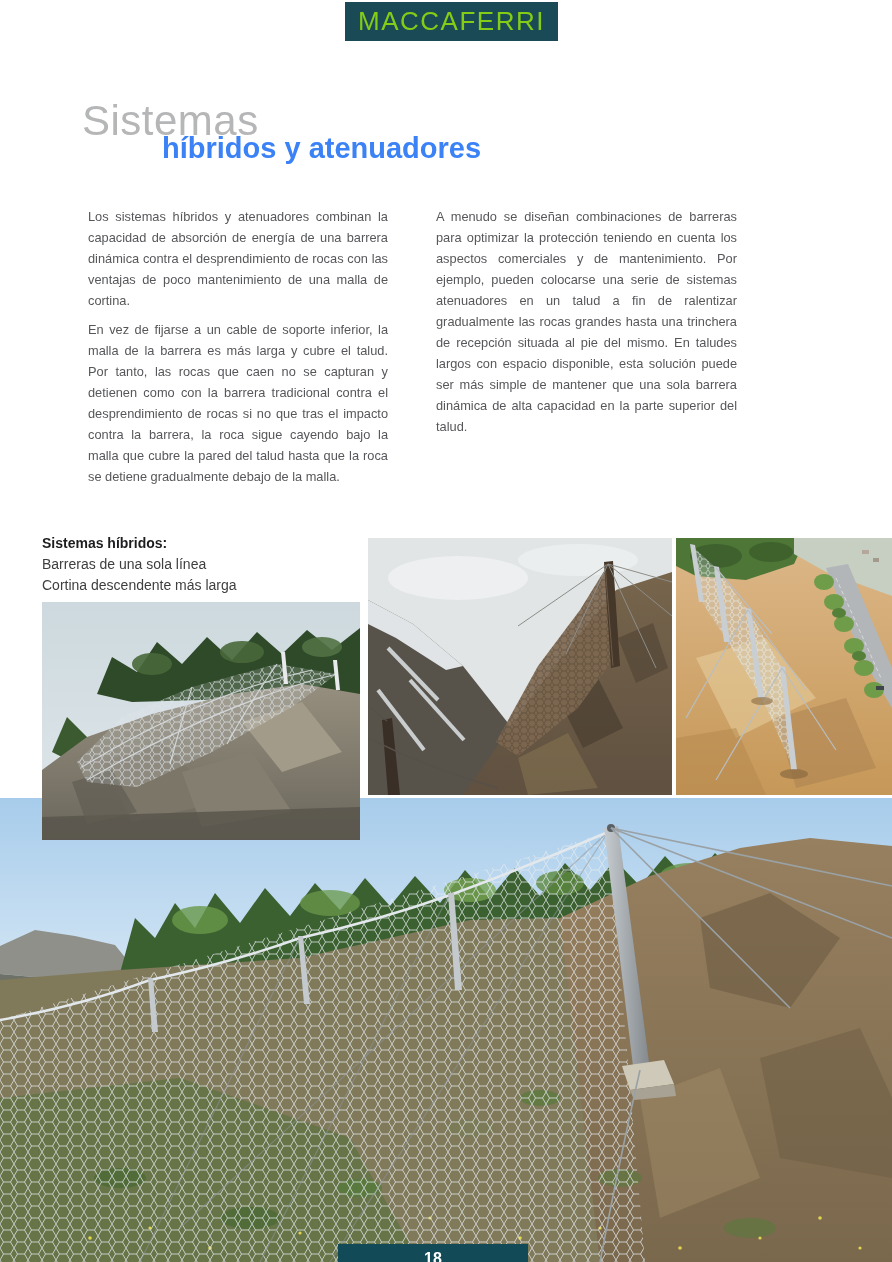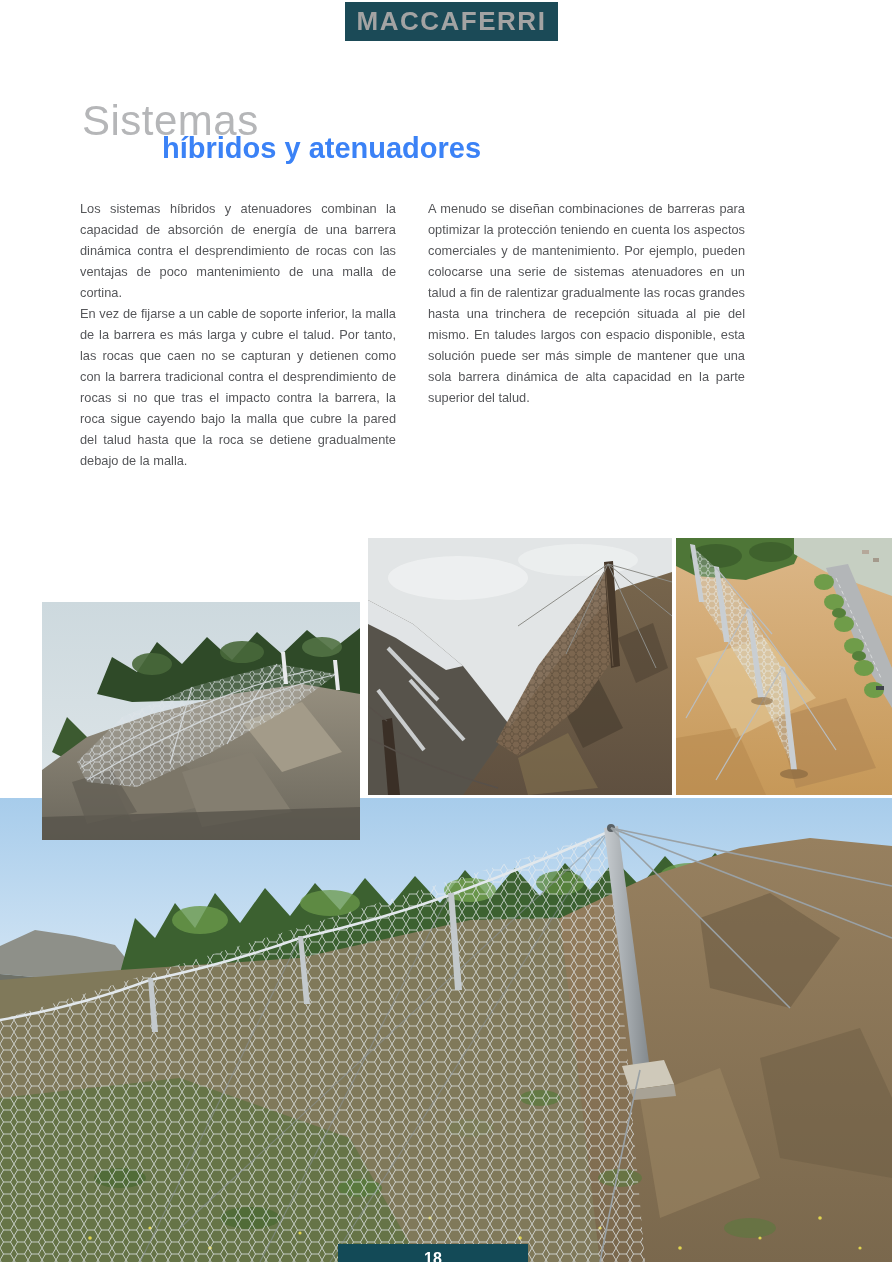--- a/index.html
+++ b/index.html
@@ -6,37 +6,37 @@
   .page{
     position:relative;width:892px;height:1262px;overflow:hidden;background:#ffffff;
     font-family:"Liberation Sans", sans-serif;
   }
   
   .logo-box{
     position:absolute;left:345px;top:2px;width:213px;height:39px;
     background:#1b4a57;display:flex;align-items:center;justify-content:center;
   }
   .logo-box span{
-    color:#a3a3a3;font-weight:bold;font-size:26px;letter-spacing:1.5px;
+    color:#84cc16;font-weight:normal;font-size:26px;letter-spacing:1.5px;
   }
   
   .title-ghost{
     position:absolute;left:82px;top:100px;font-size:42px;color:#b5b6b8;
     letter-spacing:0.5px;white-space:nowrap;line-height:1;
   }
   .title-main{
     position:absolute;left:162px;top:134px;font-size:29px;font-weight:bold;
     color:#3b82f6;white-space:nowrap;line-height:1;
   }
   
   .col{
     position:absolute;top:198px;font-size:12.8px;line-height:21px;color:#56575a;
     text-align:justify;
   }
-  .col p{margin:0;}
+  .col p{margin:8px;}
   .col-left{left:80px;width:316px;}
   .col-right{left:428px;width:317px;}
   
   .caption{position:absolute;font-size:14px;line-height:21px;color:#3e3e40;}
   .caption .cap-head{font-weight:bold;color:#1d1d1f;}
   .caption-atenuacion{left:368px;top:472px;}
   .caption-hibridos{left:42px;top:533px;}
   
   .photo{position:absolute;overflow:hidden;}
   .photo svg{display:block;}
@@ -64,20 +64,25 @@
   <div class="title-main">híbridos y atenuadores</div>
 
   <div class="col col-left">
     <p>Los sistemas híbridos y atenuadores combinan la capacidad de absorción de energía de una barrera dinámica contra el desprendimiento de rocas con las ventajas de poco mantenimiento de una malla de cortina.</p>
     <p>En vez de fijarse a un cable de soporte inferior, la malla de la barrera es más larga y cubre el talud. Por tanto, las rocas que caen no se capturan y detienen como con la barrera tradicional contra el desprendimiento de rocas si no que tras el impacto contra la barrera, la roca sigue cayendo bajo la malla que cubre la pared del talud hasta que la roca se detiene gradualmente debajo de la malla.</p>
   </div>
   <div class="col col-right">
     <p>A menudo se diseñan combinaciones de barreras para optimizar la protección teniendo en cuenta los aspectos comerciales y de mantenimiento. Por ejemplo, pueden colocarse una serie de sistemas atenuadores en un talud a fin de ralentizar gradualmente las rocas grandes hasta una trinchera de recepción situada al pie del mismo. En taludes largos con espacio disponible, esta solución puede ser más simple de mantener que una sola barrera dinámica de alta capacidad en la parte superior del talud.</p>
   </div>
 
+  <div class="caption caption-hibridos">
+    <div class="cap-head">Sistemas híbridos:</div>
+    <div>Barreras de una sola línea</div>
+    <div>Cortina descendente más larga</div>
+  </div>
 
   <div class="photo photo-big">
     <svg width="892" height="464" viewBox="0 0 892 464" preserveAspectRatio="none">
       <defs>
         <linearGradient id="gBigSky" x1="0" y1="0" x2="0" y2="1">
           <stop offset="0" stop-color="#a7cceb"></stop>
             <stop offset="1" stop-color="#e6f0f8"></stop>
         </linearGradient>
         <linearGradient id="gBigSlopeR" x1="0" y1="0" x2="0" y2="1">
           <stop offset="0" stop-color="#97805f"></stop>

